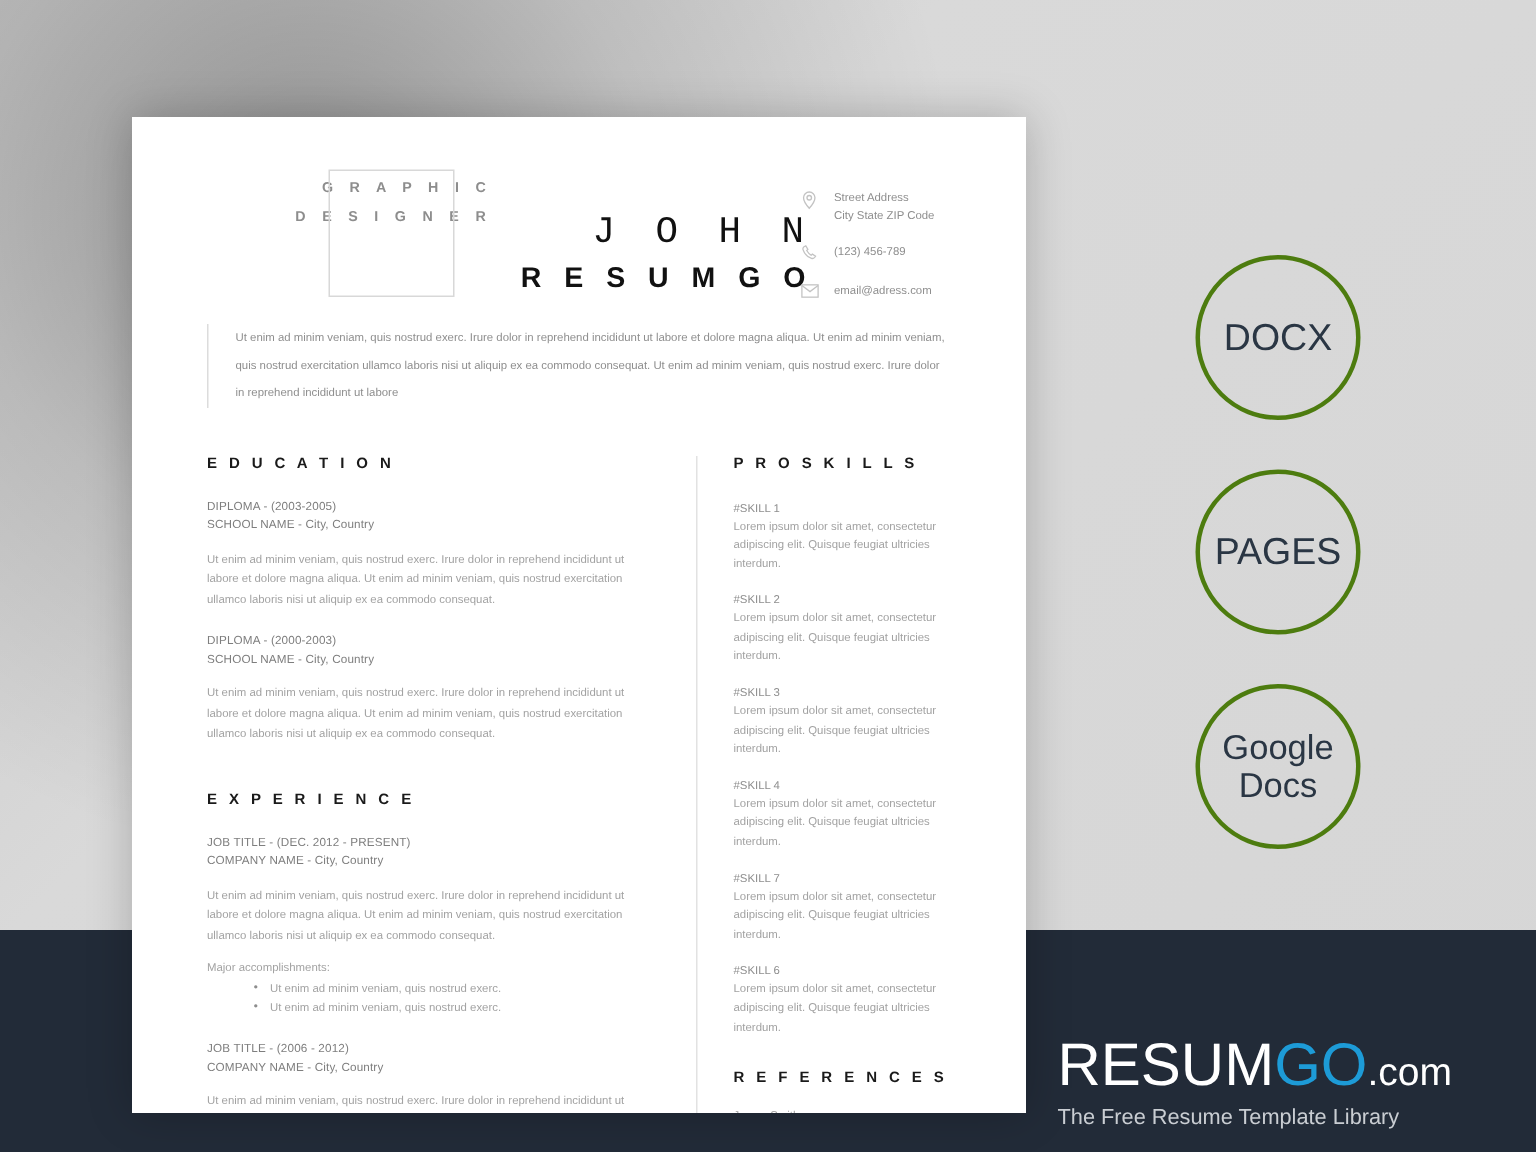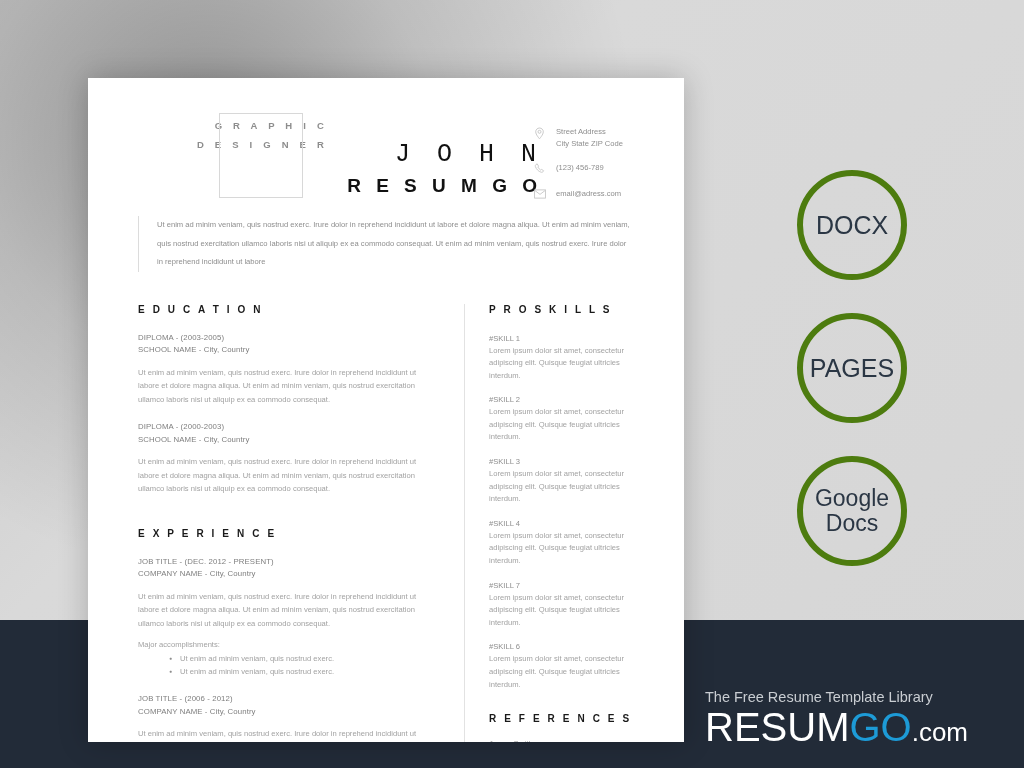--- a/index.html
+++ b/index.html
@@ -108,21 +108,21 @@
 
   .skill{ margin-bottom:11px; }
   .skill-name{ font-size:7.6px; color:#8e8e8e; line-height:13px; }
   .skill-desc{ font-size:7.6px; color:#a2a2a2; line-height:12.6px; }
   .ref-name{ font-size:7.6px; color:#9a9a9a; line-height:13px; }
   .ref-sub{ font-size:7.6px; color:#cfcfcf; line-height:13px; }
 
   
   .badge{
     position:absolute; width:110px; height:110px; border-radius:50%;
-    border:6px solid #4d7c0f; display:flex; align-items:center;
+    border:3px solid #4d7c0f; display:flex; align-items:center;
     justify-content:center; text-align:center;
     color:#2a3644; font-size:25px; line-height:26px;
   }
   #badge-docx{ left:797px; top:170px; }
   #badge-pages{ left:797px; top:313px; }
   #badge-gdocs{ left:797px; top:456px; font-size:23px; line-height:25px; }
 
   
   #logo-wrap{ position:absolute; left:705px; top:688px; width:300px; }
   #logo-main{ font-size:40px; letter-spacing:0px; line-height:44px; white-space:nowrap;}
@@ -270,15 +270,15 @@
   <span>DOCX</span>
 </div>
 <div class="badge" id="badge-pages">
   <span>PAGES</span>
 </div>
 <div class="badge" id="badge-gdocs">
   <span>Google Docs</span>
 </div>
 
 <div id="logo-wrap">
+  <div id="logo-main"><span class="lw">RESUM</span><span class="lg">GO</span><span class="ld">.com</span></div>
   <div id="logo-tag">The Free Resume Template Library</div>
-  <div id="logo-main"><span class="lw">RESUM</span><span class="lg">GO</span><span class="ld">.com</span></div>
 </div>
 
 </body></html>

